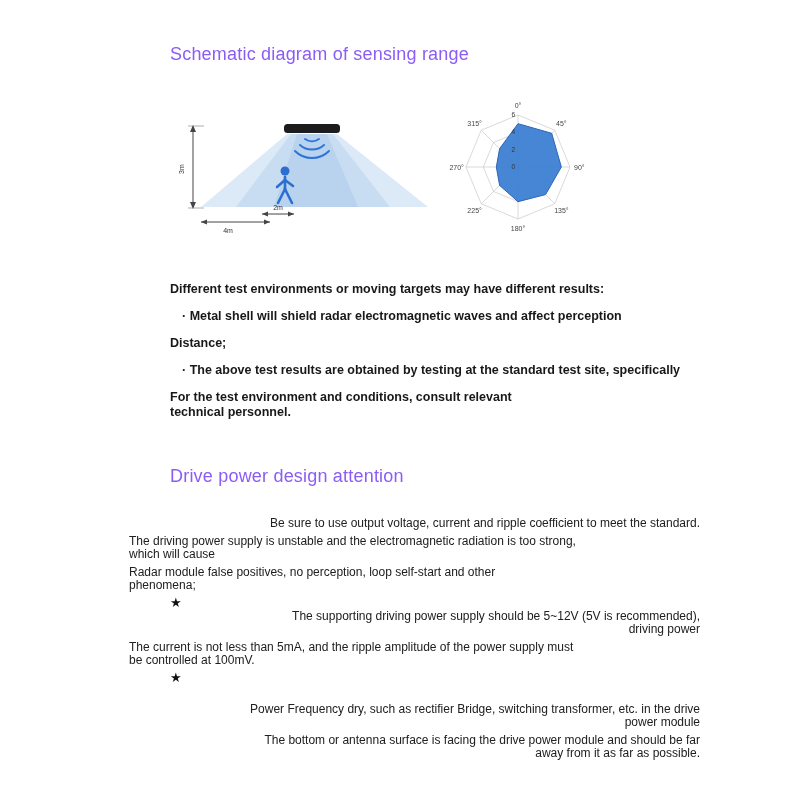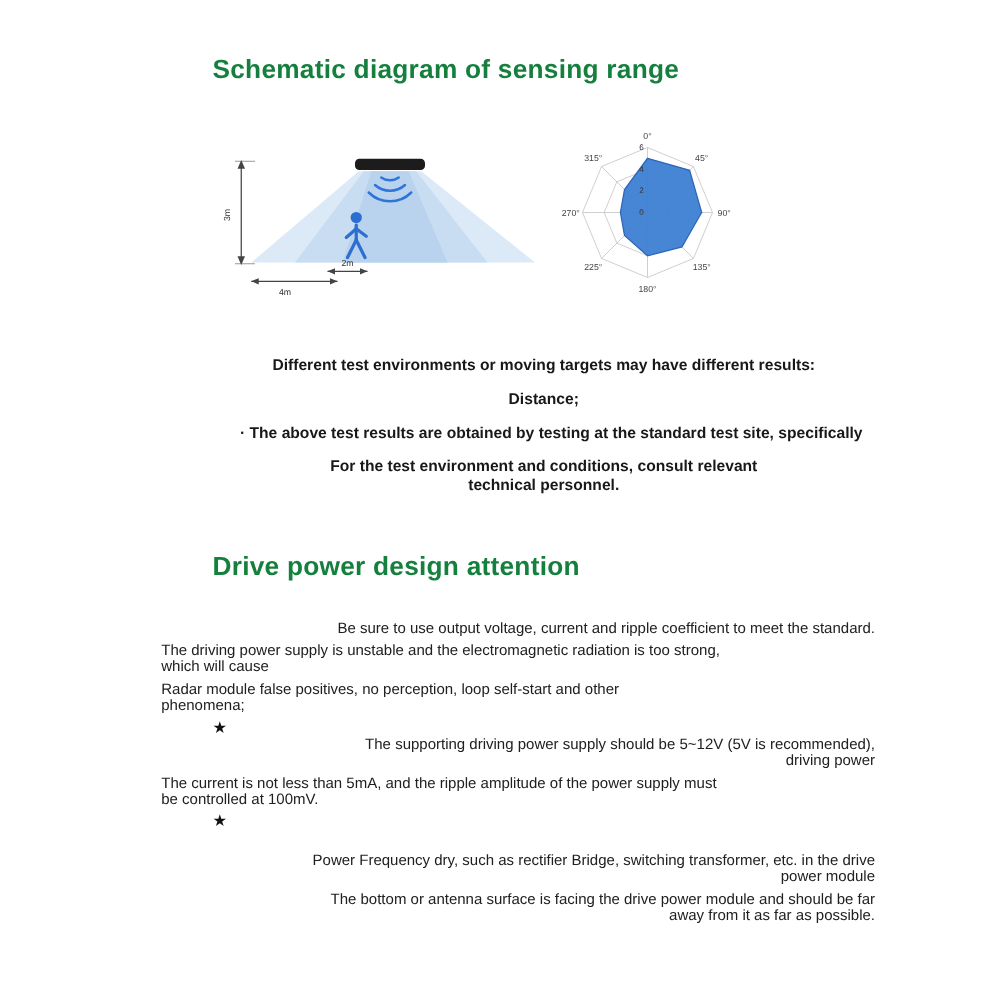--- a/index.html
+++ b/index.html
@@ -5,40 +5,40 @@
   * { box-sizing: border-box; margin: 0; padding: 0; }
   html, body { background: #ffffff; }
   body {
     width: 800px; height: 800px; overflow: hidden;
     font-family: "Liberation Sans", sans-serif;
     color: #1c1c1e;
   }
   .page { position: relative; width: 800px; height: 800px; padding-top: 44px; }
 
   h1.title {
-    font-size: 21px; font-weight: 700; color: #15803d;
+    font-size: 18px; font-weight: 400; color: #8b5cf6;
     margin-left: 170px; letter-spacing: .2px;
   }
   .title2 { margin-top: 46px; }
 
   .diagram-row {
     display: flex; align-items: flex-start;
     margin: 26px 0 0 178px;
   }
   .cone-svg { margin-top: 16px; }
   svg text { font-family: "Liberation Sans", sans-serif; }
   .dim-label { font-size: 7px; fill: #333; text-anchor: middle; }
   .alabel { font-size: 7px; fill: #444; text-anchor: middle; }
   .tlabel { font-size: 6.5px; fill: #333; text-anchor: end; }
 
   .section1 {
     margin: 40px 100px 0 170px;
     font-weight: 700; font-size: 12.5px; line-height: 15px; color: #18181a;
   }
-  .section1 p { white-space: pre-line; margin-bottom: 12px; text-align: center; }
+  .section1 p { white-space: pre-line; margin-bottom: 12px; }
   .section1 p.bullet { padding-left: 12px; }
 
   .section2 {
     margin: 30px 100px 0 100px;
     font-size: 12px; line-height: 13px; color: #202022;
   }
   .section2 p { white-space: pre-line; margin-bottom: 5px; text-align: right; position: relative; }
   .section2 p.left { text-align: left; margin-left: 29px; margin-right: 0; }
   .star { position: absolute; left: 70px; top: -1px; font-size: 13px; color: #111; }
 </style>
@@ -121,20 +121,21 @@
         <text x="31.611927906393433" y="35.11192790639345" class="alabel">315°</text>
         <text x="72" y="78" class="tlabel">0</text>
         <text x="72" y="60.66666666666667" class="tlabel">2</text>
         <text x="72" y="43.333333333333336" class="tlabel">4</text>
         <text x="72" y="26" class="tlabel">6</text>
       </svg>
   </div>
 
   <section class="section1">
     <p>Different test environments or moving targets may have different results:</p>
+    <p class="bullet">· Metal shell will shield radar electromagnetic waves and affect perception</p>
     <p>Distance;</p>
     <p class="bullet">· The above test results are obtained by testing at the standard test site, specifically</p>
     <p>For the test environment and conditions, consult relevant
 technical personnel.</p>
   </section>
 
   <h1 class="title title2">Drive power design attention</h1>
 
   <section class="section2">
     <p>Be sure to use output voltage, current and ripple coefficient to meet the standard.</p>

